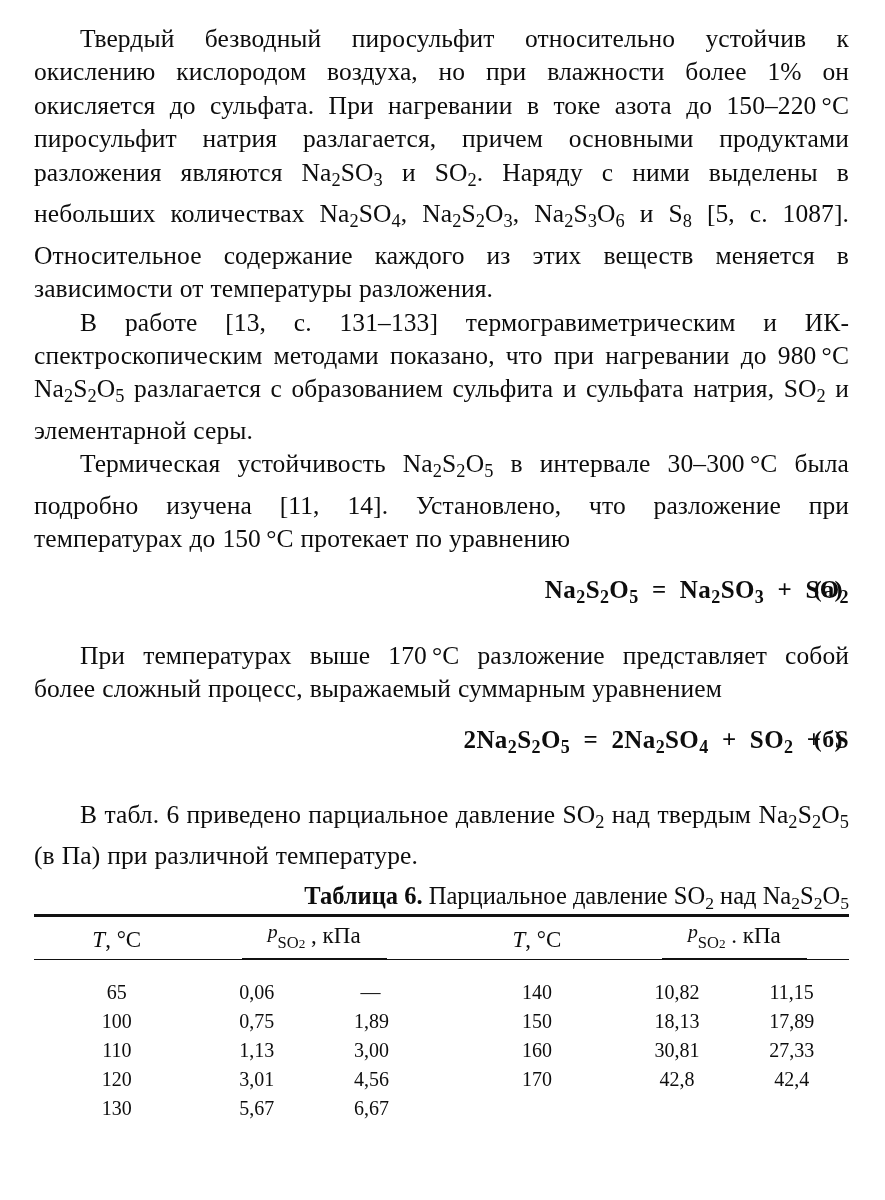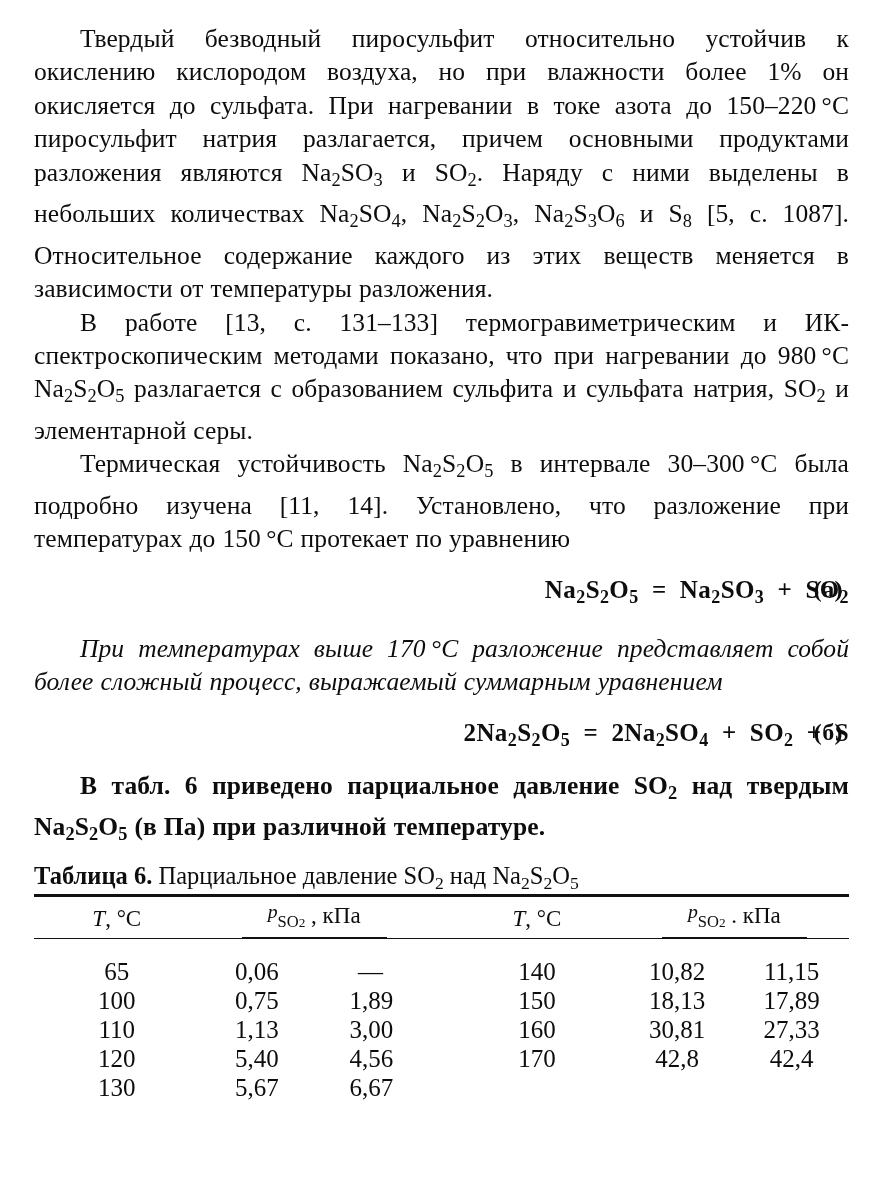--- a/index.html
+++ b/index.html
@@ -43,21 +43,21 @@
     letter-spacing: 0.4px;
   }
   .equation .eqnum {
     position: absolute;
     right: 6px;
     font-weight: bold;
     font-size: 24px;
   }
 
   .table-caption {
-    text-align: left;
+    text-align: right;
     font-size: 24.5px;
     margin: 10px 0 0 0;
   }
   .table-caption b { font-weight: bold; }
 
   table.data {
     width: 100%;
     border-collapse: collapse;
     font-size: 22px;
     margin-top: 0;
@@ -85,21 +85,21 @@
   }
   .p-label {
     display: inline-block;
     border-bottom: 1.6px solid #111;
     padding: 0 26px 5px 26px;
     font-size: 23px;
   }
   .italic { font-style: italic; }
   .data-row td {
     padding: 1px 0 1px 0;
-    font-size: 25px;
+    font-size: 20px;
     line-height: 29px;
   }
   .col-t { width: 13%; }
   .col-a { width: 18%; }
   .col-b { width: 21%; }
   .col-gap { width: 2%; }
   .dash { letter-spacing: 2px; }
 </style>
 </head>
 <body>
@@ -116,30 +116,30 @@
 
   <p class="body-par">
     Термическая устойчивость <span class="nowrap">Na<span class="sub">2</span>S<span class="sub">2</span>O<span class="sub">5</span></span> в интервале 30–300 °C была подробно изучена [11, 14]. Установлено, что разложение при температурах до 150 °C протекает по уравнению
   </p>
 
   <div class="equation">
     <span>Na<span class="sub">2</span>S<span class="sub">2</span>O<span class="sub">5</span> &nbsp;=&nbsp; Na<span class="sub">2</span>SO<span class="sub">3</span> &nbsp;+&nbsp; SO<span class="sub">2</span></span>
     <span class="eqnum">(а)</span>
   </div>
 
-  <p class="body-par" style="margin-top:24px;font-style:italic;">
+  <p class="body-par" style="margin-top:31px;">
     При температурах выше 170 °C разложение представляет собой более сложный процесс, выражаемый суммарным уравнением
   </p>
 
   <div class="equation" style="">
     <span>2Na<span class="sub">2</span>S<span class="sub">2</span>O<span class="sub">5</span> &nbsp;=&nbsp; 2Na<span class="sub">2</span>SO<span class="sub">4</span> &nbsp;+&nbsp; SO<span class="sub">2</span> &nbsp;+&nbsp; S</span>
     <span class="eqnum">(б)</span>
   </div>
 
-  <p class="body-par" style="margin-top:18px;font-weight:bold;">
+  <p class="body-par" style="margin-top:40px;">
     В табл. 6 приведено парциальное давление <span class="nowrap">SO<span class="sub">2</span></span> над твердым <span class="nowrap">Na<span class="sub">2</span>S<span class="sub">2</span>O<span class="sub">5</span></span> (в Па) при различной температуре.
   </p>
 
   <div class="table-caption">
     <b>Таблица 6.</b>
     Парциальное давление SO<span class="sub">2</span> над Na<span class="sub">2</span>S<span class="sub">2</span>O<span class="sub">5</span>
   </div>
 
   <table class="data">
     <tbody>
@@ -183,21 +183,21 @@
         <td>110</td>
         <td>1,13</td>
         <td>3,00</td>
         <td></td>
         <td>160</td>
         <td>30,81</td>
         <td>27,33</td>
       </tr>
       <tr class="data-row">
         <td>120</td>
-        <td>5,40</td>
+        <td>3,01</td>
         <td>4,56</td>
         <td></td>
         <td>170</td>
         <td>42,8</td>
         <td>42,4</td>
       </tr>
       <tr class="data-row">
         <td>130</td>
         <td>5,67</td>
         <td>6,67</td>

